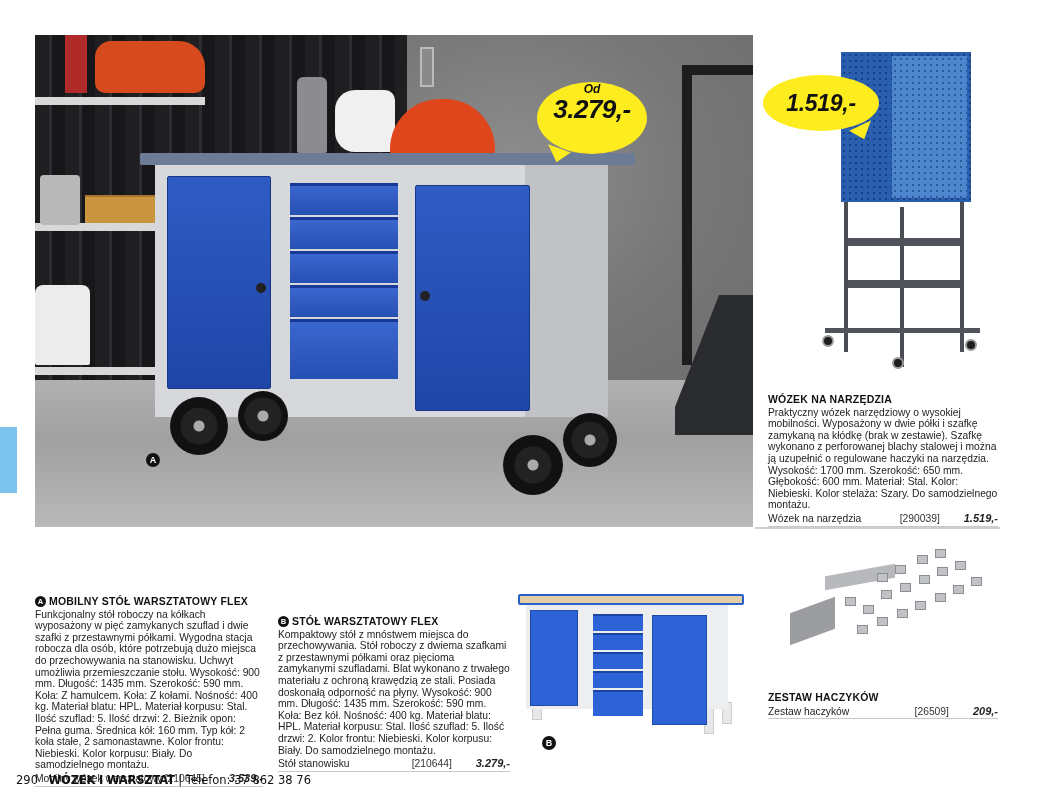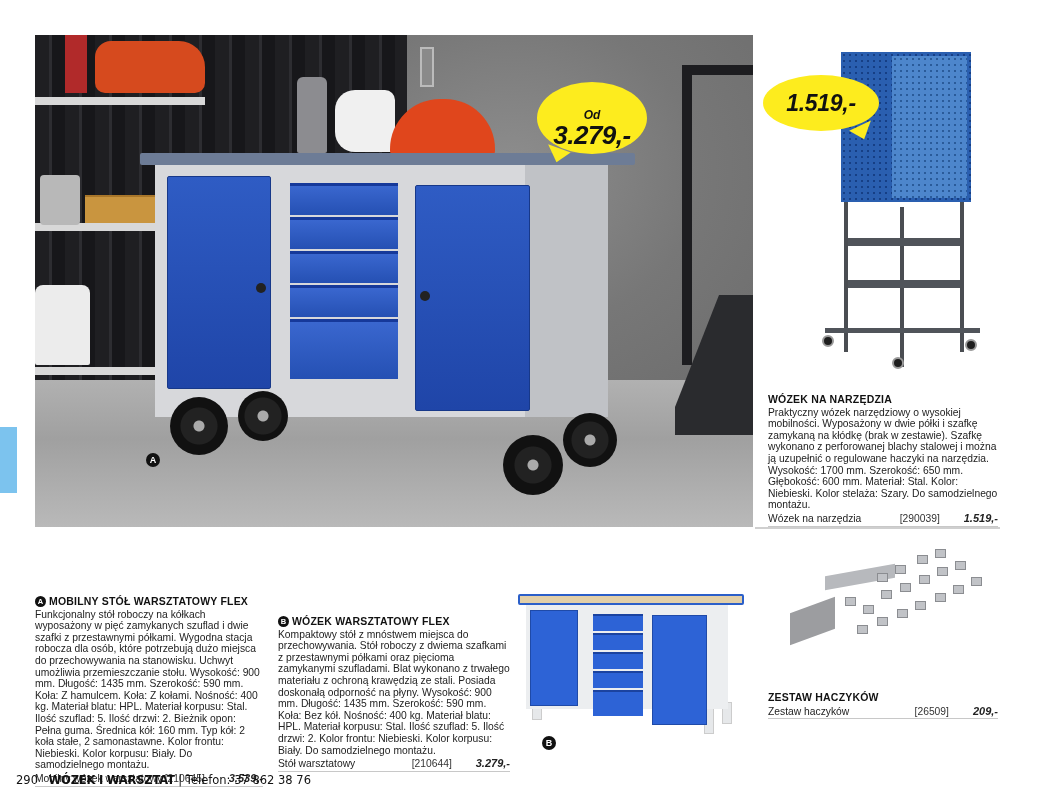--- a/index.html
+++ b/index.html
@@ -41,21 +41,21 @@
   .hero .switch-plate { position: absolute; left: 385px; top: 12px; width: 14px; height: 40px; border: 2px solid #bbb; background: #8a8a8a; }
 
   .marker { position: absolute; width: 14px; height: 14px; border-radius: 50%; background: #111; color: #fff;
             font-size: 9px; font-weight: bold; line-height: 14px; text-align: center; }
 
   
   .bubble { position: absolute; background: #fdec1e; border-radius: 50%; text-align: center; font-weight: bold; font-style: italic; color: #111; }
   .bubble::after { content: ""; position: absolute; width: 0; height: 0; }
   .bubble-a { left: 537px; top: 82px; width: 110px; height: 72px; }
   .bubble-a::after { left: 8px; bottom: -8px; border-left: 14px solid transparent; border-right: 10px solid transparent; border-top: 14px solid #fdec1e; transform: rotate(20deg); }
-  .bubble-a .od { display: block; font-size: 12px; margin-top: 26px; }
+  .bubble-a .od { display: block; font-size: 12px; margin-top: 0; }
   .bubble-a .price { display: block; font-size: 26px; line-height: 26px; font-style: italic; letter-spacing: -0.5px; }
   .bubble-b { left: 763px; top: 75px; width: 116px; height: 56px; }
   .bubble-b::after { right: 4px; bottom: -8px; border-left: 10px solid transparent; border-right: 14px solid transparent; border-top: 14px solid #fdec1e; transform: rotate(-25deg); }
   .bubble-b .price { display: block; font-size: 23px; line-height: 56px; letter-spacing: -0.3px; }
 
   
   .trolley { position: absolute; left: 820px; top: 52px; width: 160px; height: 320px; }
   .trolley .cab { position: absolute; left: 21px; top: 0; width: 130px; height: 150px; background: #2a5fb0;
          background-image: radial-gradient(#163f85 1px, transparent 1.5px); background-size: 6px 6px; }
   .trolley .cab-door { position: absolute; left: 72px; top: 4px; width: 75px; height: 142px; background: #4d86cc;
@@ -213,24 +213,24 @@
   <h3><span class="ltr">A</span><span>MOBILNY STÓŁ WARSZTATOWY FLEX</span></h3>
   <p>Funkcjonalny stół roboczy na kółkach wyposażony w pięć zamykanych szuflad i dwie szafki z przestawnymi półkami. Wygodna stacja robocza dla osób, które potrzebują dużo miejsca do przechowywania na stanowisku. Uchwyt umożliwia przemieszczanie stołu. Wysokość: 900 mm. Długość: 1435 mm. Szerokość: 590 mm. Koła: Z hamulcem. Koła: Z kołami. Nośność: 400 kg. Materiał blatu: HPL. Materiał korpusu: Stal. Ilość szuflad: 5. Ilość drzwi: 2. Bieżnik opon: Pełna guma. Średnica kół: 160 mm. Typ kół: 2 koła stałe, 2 samonastawne. Kolor frontu: Niebieski. Kolor korpusu: Biały. Do samodzielnego montażu.</p>
   <div class="price-row">
     <span class="nm">Mobilny wózek warsztatowy</span>
     <span class="sku">[210645]</span>
     <span class="pr">3.539,-</span>
   </div>
 </div>
 
 <div class="tb tb-b">
-  <h3><span class="ltr">B</span><span>WÓZEK WARSZTATOWY FLEX</span></h3>
+  <h3><span class="ltr">B</span><span>STÓŁ WARSZTATOWY FLEX</span></h3>
   <p>Kompaktowy stół z mnóstwem miejsca do przechowywania. Stół roboczy z dwiema szafkami z przestawnymi półkami oraz pięcioma zamykanymi szufladami. Blat wykonano z trwałego materiału z ochroną krawędzią ze stali. Posiada doskonałą odporność na płyny. Wysokość: 900 mm. Długość: 1435 mm. Szerokość: 590 mm. Koła: Bez kół. Nośność: 400 kg. Materiał blatu: HPL. Materiał korpusu: Stal. Ilość szuflad: 5. Ilość drzwi: 2. Kolor frontu: Niebieski. Kolor korpusu: Biały. Do samodzielnego montażu.</p>
   <div class="price-row">
-    <span class="nm">Stół warsztatowy</span>
+    <span class="nm">Stół stanowisku</span>
     <span class="sku">[210644]</span>
     <span class="pr">3.279,-</span>
   </div>
 </div>
 
 <div class="tb tb-c">
   <h3>WÓZEK NA NARZĘDZIA</h3>
   <p>Praktyczny wózek narzędziowy o wysokiej mobilności. Wyposażony w dwie półki i szafkę zamykaną na kłódkę (brak w zestawie). Szafkę wykonano z perforowanej blachy stalowej i można ją uzupełnić o regulowane haczyki na narzędzia. Wysokość: 1700 mm. Szerokość: 650 mm. Głębokość: 600 mm. Materiał: Stal. Kolor: Niebieski. Kolor stelaża: Szary. Do samodzielnego montażu.</p>
   <div class="price-row">
     <span class="nm">Wózek na narzędzia</span>

